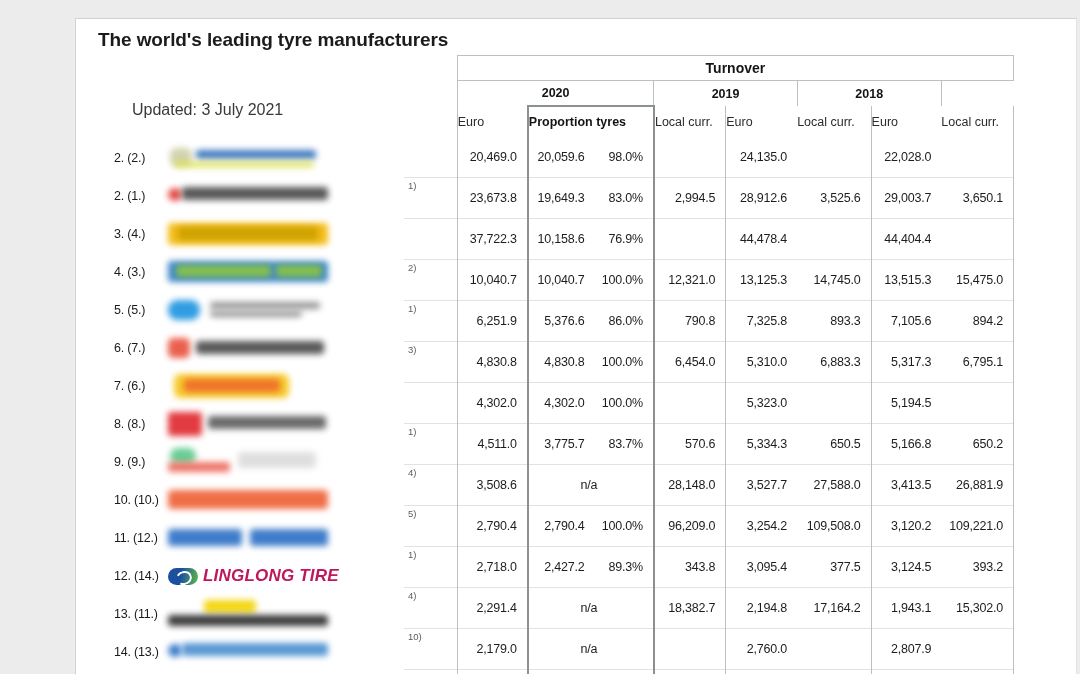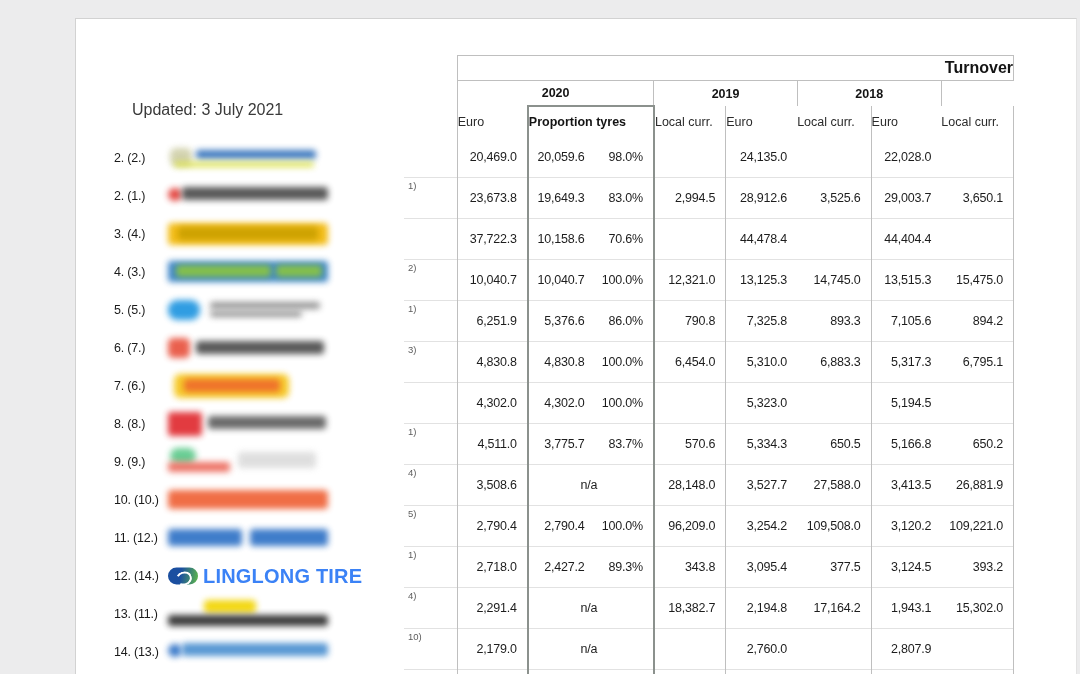--- a/index.html
+++ b/index.html
@@ -50,21 +50,21 @@
   .ll-mark{
     width:30px;height:17px;border-radius:9px;
     background:linear-gradient(100deg,#1b4fa0 0%,#1b4fa0 42%,#5fba46 100%);
     position:relative;flex:0 0 auto;
   }
   .ll-mark:after{
     content:"";position:absolute;left:8px;top:3.5px;width:12px;height:10px;
     border:2.4px solid #ffffff;border-radius:50%;border-left-color:transparent;
     transform:rotate(-18deg);
   }
-  .ll-text{font-size:20px;font-weight:bold;color:#3b82f6;letter-spacing:.2px;}
+  .ll-text{font-size:17px;font-weight:bold;font-style:italic;color:#be185d;letter-spacing:.2px;}
 
   
   #table{position:absolute;left:328px;top:36px;width:610px;}
   table{border-collapse:collapse;table-layout:fixed;}
   th,td{padding:0;font-weight:normal;}
 
   .fn-col{width:75px;}
   .c-euro20{width:78px;}
   .c-prop{width:72px;}
   .c-pct{width:64px;}
@@ -74,21 +74,21 @@
   .c-euro18{width:78px;}
   .c-loc18{width:77px;}
 
   .bl{border-left:1px solid #bfbfbf;}
   .bt{border-top:1px solid #bfbfbf;}
   .bb{border-bottom:1px solid #bfbfbf;}
   .br{border-right:1px solid #bfbfbf;}
   .rowline{border-top:1px solid #e2e2e2;}
 
   .h-turnover{
-    height:24px;text-align:right;font-size:16px;font-weight:bold;color:#141414;
+    height:24px;text-align:center;font-size:14px;font-weight:bold;color:#141414;
   }
   .h-year{
     height:24px;text-align:center;font-size:12.5px;font-weight:bold;color:#141414;margin-left:16px;
   }
   .h-sub{
     height:30px;text-align:left;font-size:12.5px;color:#2b2b2b;
     vertical-align:middle;
   }
   .h-prop{font-weight:bold;color:#141414;}
 
@@ -104,20 +104,21 @@
   }
   
   .hl-l{border-left:2.5px solid #8b918d;}
   .hl-t{border-top:2.5px solid #8b918d;}
 </style>
 </head>
 <body>
 
 <div id="page">
 
+  <div id="title">The world's leading tyre manufacturers</div>
   <div id="updated">Updated: 3 July 2021</div>
 
   <div id="ranklist">
       <div class="rank-row">
         <div class="rank-label">2. (2.)</div>
         <div class="logo-box">
           <div class="blur" style="left: 2px; top: 4px; width: 22px; height: 18px; background: rgb(207, 207, 168); border-radius: 6px;"></div>
           <div class="blur" style="left: 28px; top: 6px; width: 120px; height: 9px; background: rgb(47, 111, 186); border-radius: 3px;"></div>
           <div class="blur" style="left: 6px; top: 18px; width: 140px; height: 5px; background: rgb(216, 223, 60); border-radius: 3px;"></div>
         </div>
@@ -274,21 +275,21 @@
             <td class="num hl-l rowline">2,994.5</td>
             <td class="num bl rowline">28,912.6</td>
             <td class="num rowline">3,525.6</td>
             <td class="num bl rowline">29,003.7</td>
             <td class="num br rowline">3,650.1</td>
           </tr>
           <tr>
             <td class="fn rowline"></td>
             <td class="num bl rowline">37,722.3</td>
             <td class="num hl-l rowline">10,158.6</td>
-            <td class="num rowline">70.6%</td>
+            <td class="num rowline">76.9%</td>
             <td class="num hl-l rowline"></td>
             <td class="num bl rowline">44,478.4</td>
             <td class="num rowline"></td>
             <td class="num bl rowline">44,404.4</td>
             <td class="num br rowline"></td>
           </tr>
           <tr>
             <td class="fn rowline">2)</td>
             <td class="num bl rowline">10,040.7</td>
             <td class="num hl-l rowline">10,040.7</td>

